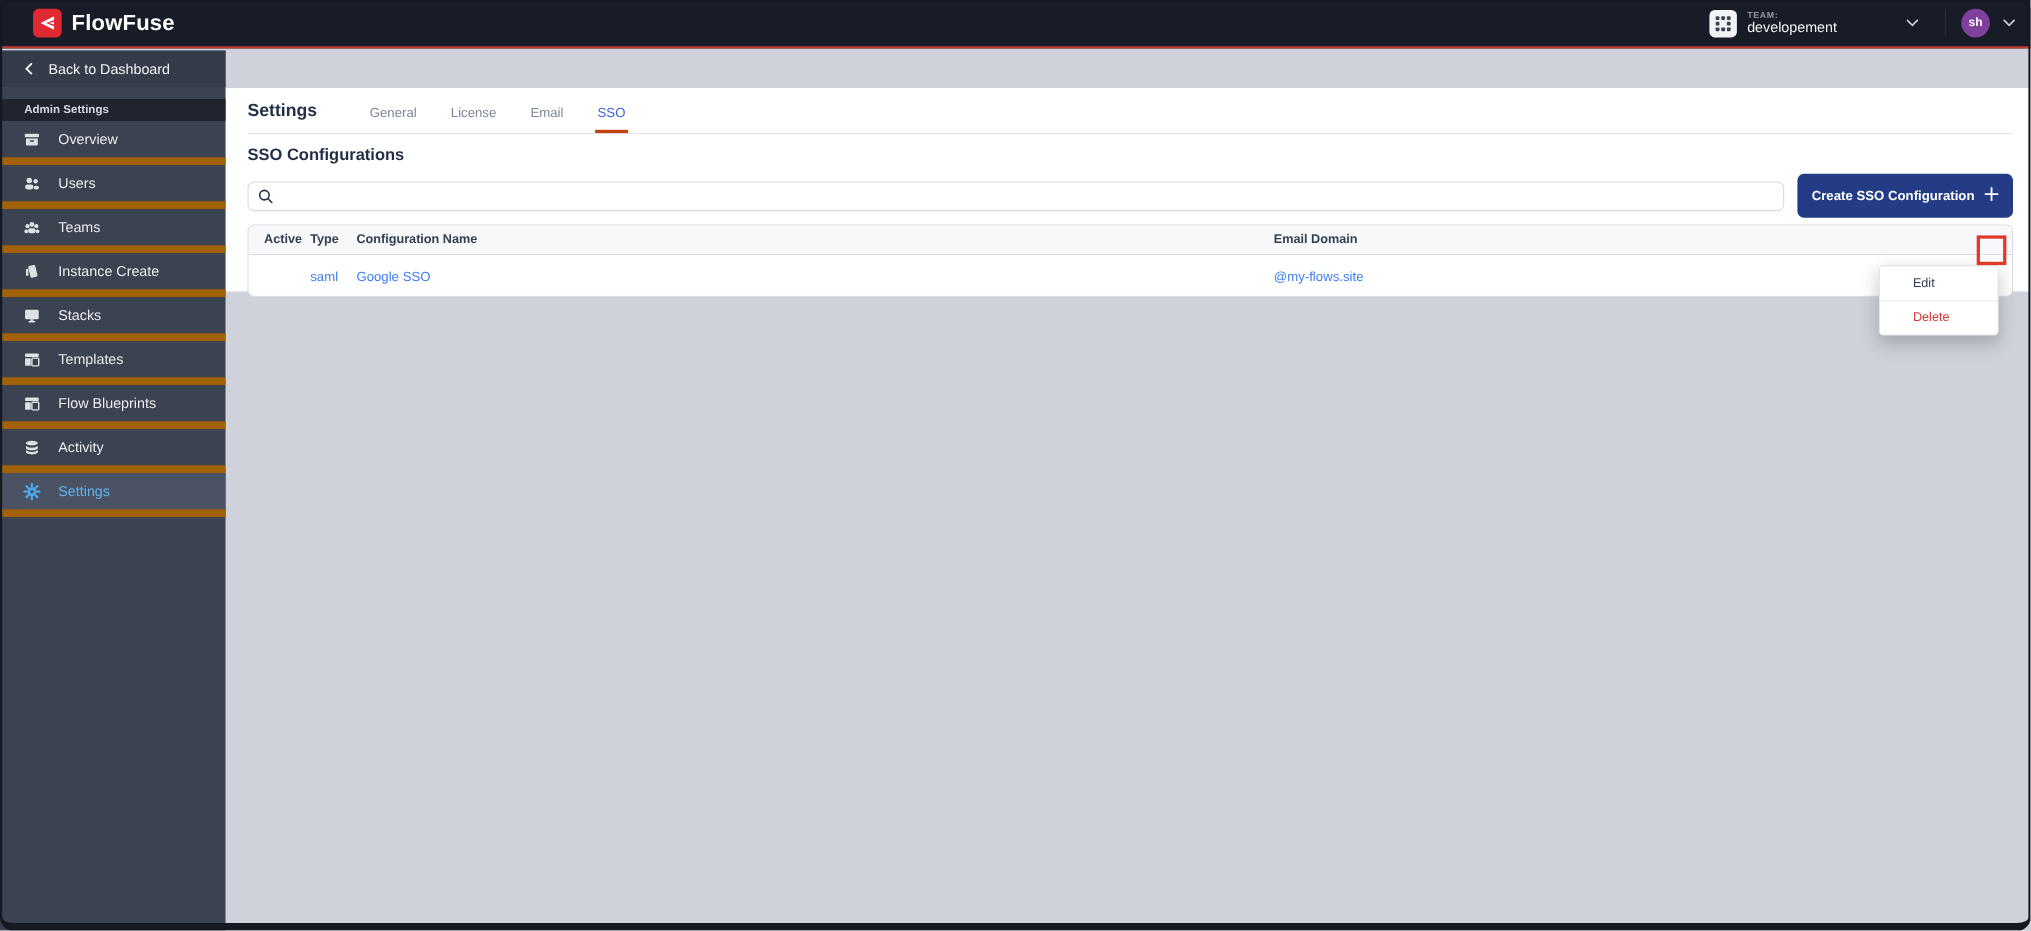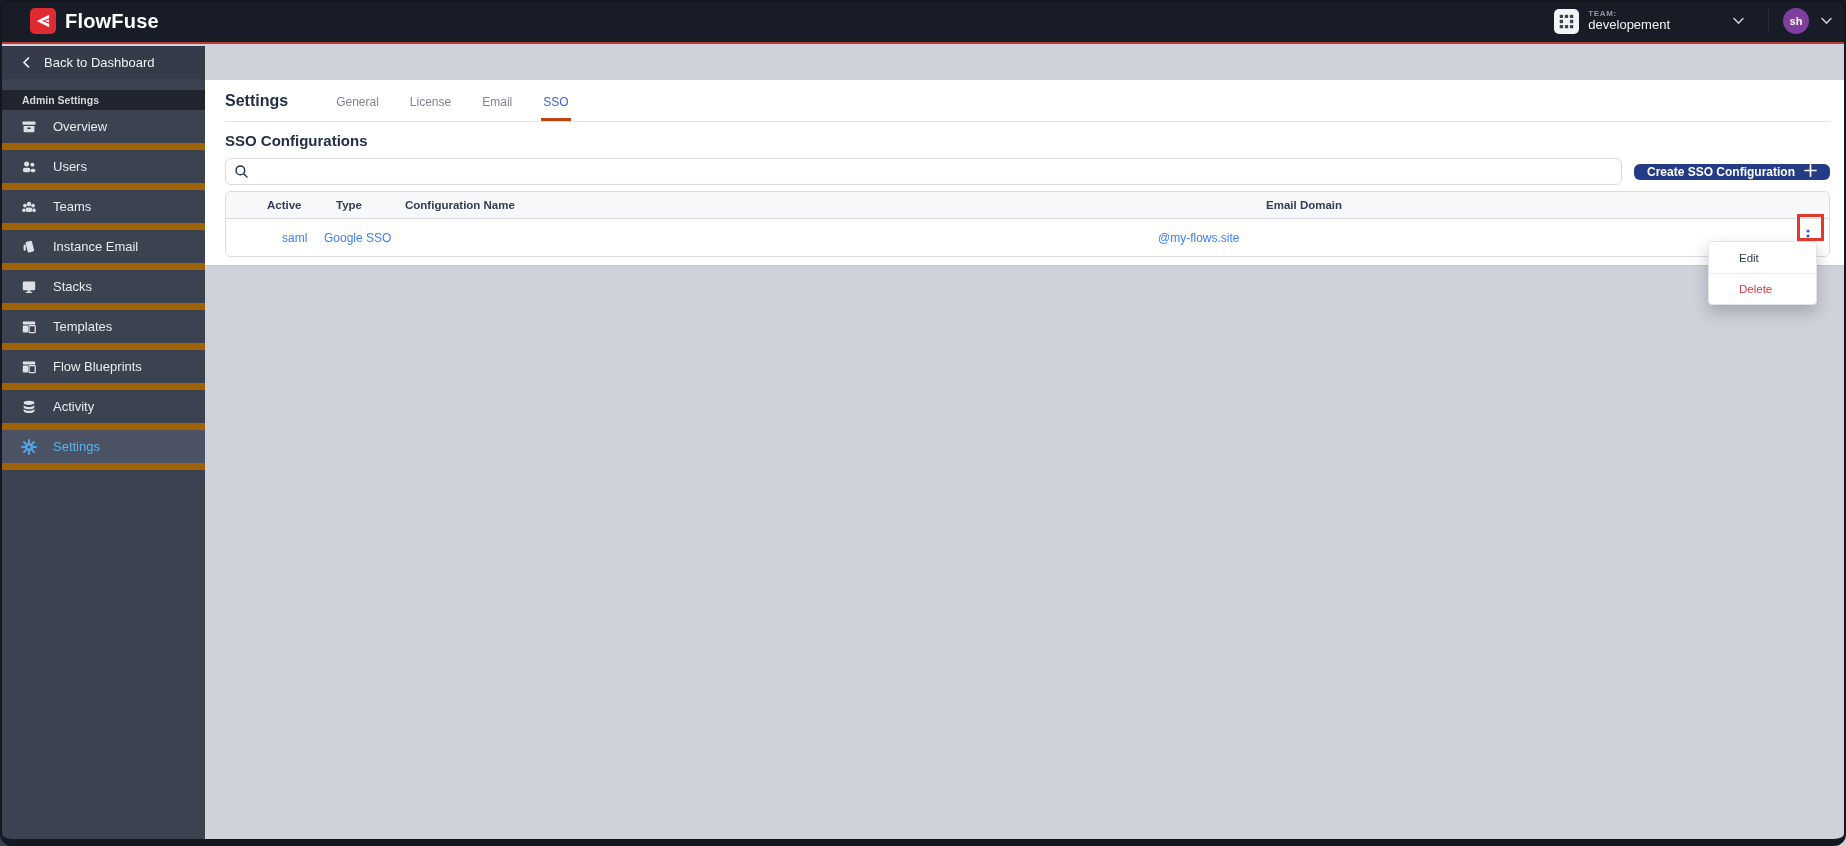--- a/index.html
+++ b/index.html
@@ -62,27 +62,27 @@
   .tab { height:100%; display:flex; align-items:center; padding:3px 2px 0 2px;
     margin-right:27px; font-size:12px; color:#7C8596; cursor:pointer; }
   .tab.active { color:#3B63E0; border-bottom:3px solid #c2410c; padding-top:6px; }
   .section-title { margin:10px 20px 0 20px; font-size:15px; font-weight:bold; color:#232F48; }
   .controls { margin:9px 16px 0 20px; display:flex; align-items:center; gap:12px; }
   .search-wrap { flex:1; position:relative; }
   .search-input { width:100%; height:27px; border:1px solid #D8DBE2; border-radius:6px;
     background:#fff; padding:0 10px 0 32px; font-size:12px; color:#333E52; outline:none;
     font-family:"Liberation Sans", sans-serif; }
   .search-icon { position:absolute; left:9px; top:6px; color:#232F48; }
-  .create-btn { height:16px; background:#243C86; border:none; border-radius:6px; color:#fff;
+  .create-btn { height:40px; background:#243C86; border:none; border-radius:6px; color:#fff;
     font-size:12px; font-weight:bold; display:flex; align-items:center; gap:9px;
     padding:5px 13px; cursor:pointer; font-family:"Liberation Sans", sans-serif; white-space:nowrap; }
   .table { margin:6px 16px 0 20px; border:1px solid #D8DBE2; border-radius:6px; overflow:hidden; }
   .thead { display:flex; background:#F7F8FA; border-bottom:1px solid #D8DBE2; height:27px;
     align-items:center; padding-left:14px; }
-  .th { font-size:11.5px; font-weight:bold; color:#333E52;margin-left:27px; }
+  .th { font-size:11.5px; font-weight:bold; color:#333E52; }
   .trow { display:flex; background:#fff; height:37px; align-items:center; padding-left:14px; }
   .td { font-size:12px; color:#333E52; }
   .col-active { width:42px; } .col-type { width:42px; } .col-name { width:834px; }
   .col-email { width:560px; } .col-actions { flex:1; display:flex; justify-content:flex-end; padding-right:12px; }
   .cell-link { color:#3D7DF5; cursor:pointer; }
   .kebab-btn { width:18px; height:22px; display:flex; align-items:center; justify-content:center;
     cursor:pointer; background:transparent; border:none; }
 
   
   .red-box { position:absolute; left:1797px; top:214px; width:27px; height:27px;
@@ -192,21 +192,21 @@
       </div>
       <div class="nav-item">
         <span class="nav-icon">
           <svg width="16" height="16" viewBox="0 0 16 16" aria-hidden="true">
             <g transform="rotate(-14 8 8)">
               <rect x="5.6" y="2.4" width="6.6" height="11" rx="1.4" fill="currentColor"></rect>
             </g>
             <rect x="2.6" y="5.4" width="2.2" height="6.4" rx="1.1" fill="currentColor"></rect>
           </svg>
         </span>
-        <span>Instance Email</span>
+        <span>Instance Create</span>
       </div>
       <div class="nav-item">
         <span class="nav-icon">
           <svg width="16" height="16" viewBox="0 0 16 16" aria-hidden="true">
             <rect x="1.8" y="2.6" width="12.4" height="8.6" rx="1.2" fill="currentColor"></rect>
             <rect x="6.6" y="11.2" width="2.8" height="1.6" fill="currentColor"></rect>
             <rect x="4.8" y="12.8" width="6.4" height="1.3" rx=".6" fill="currentColor"></rect>
           </svg>
         </span>
         <span>Stacks</span>

